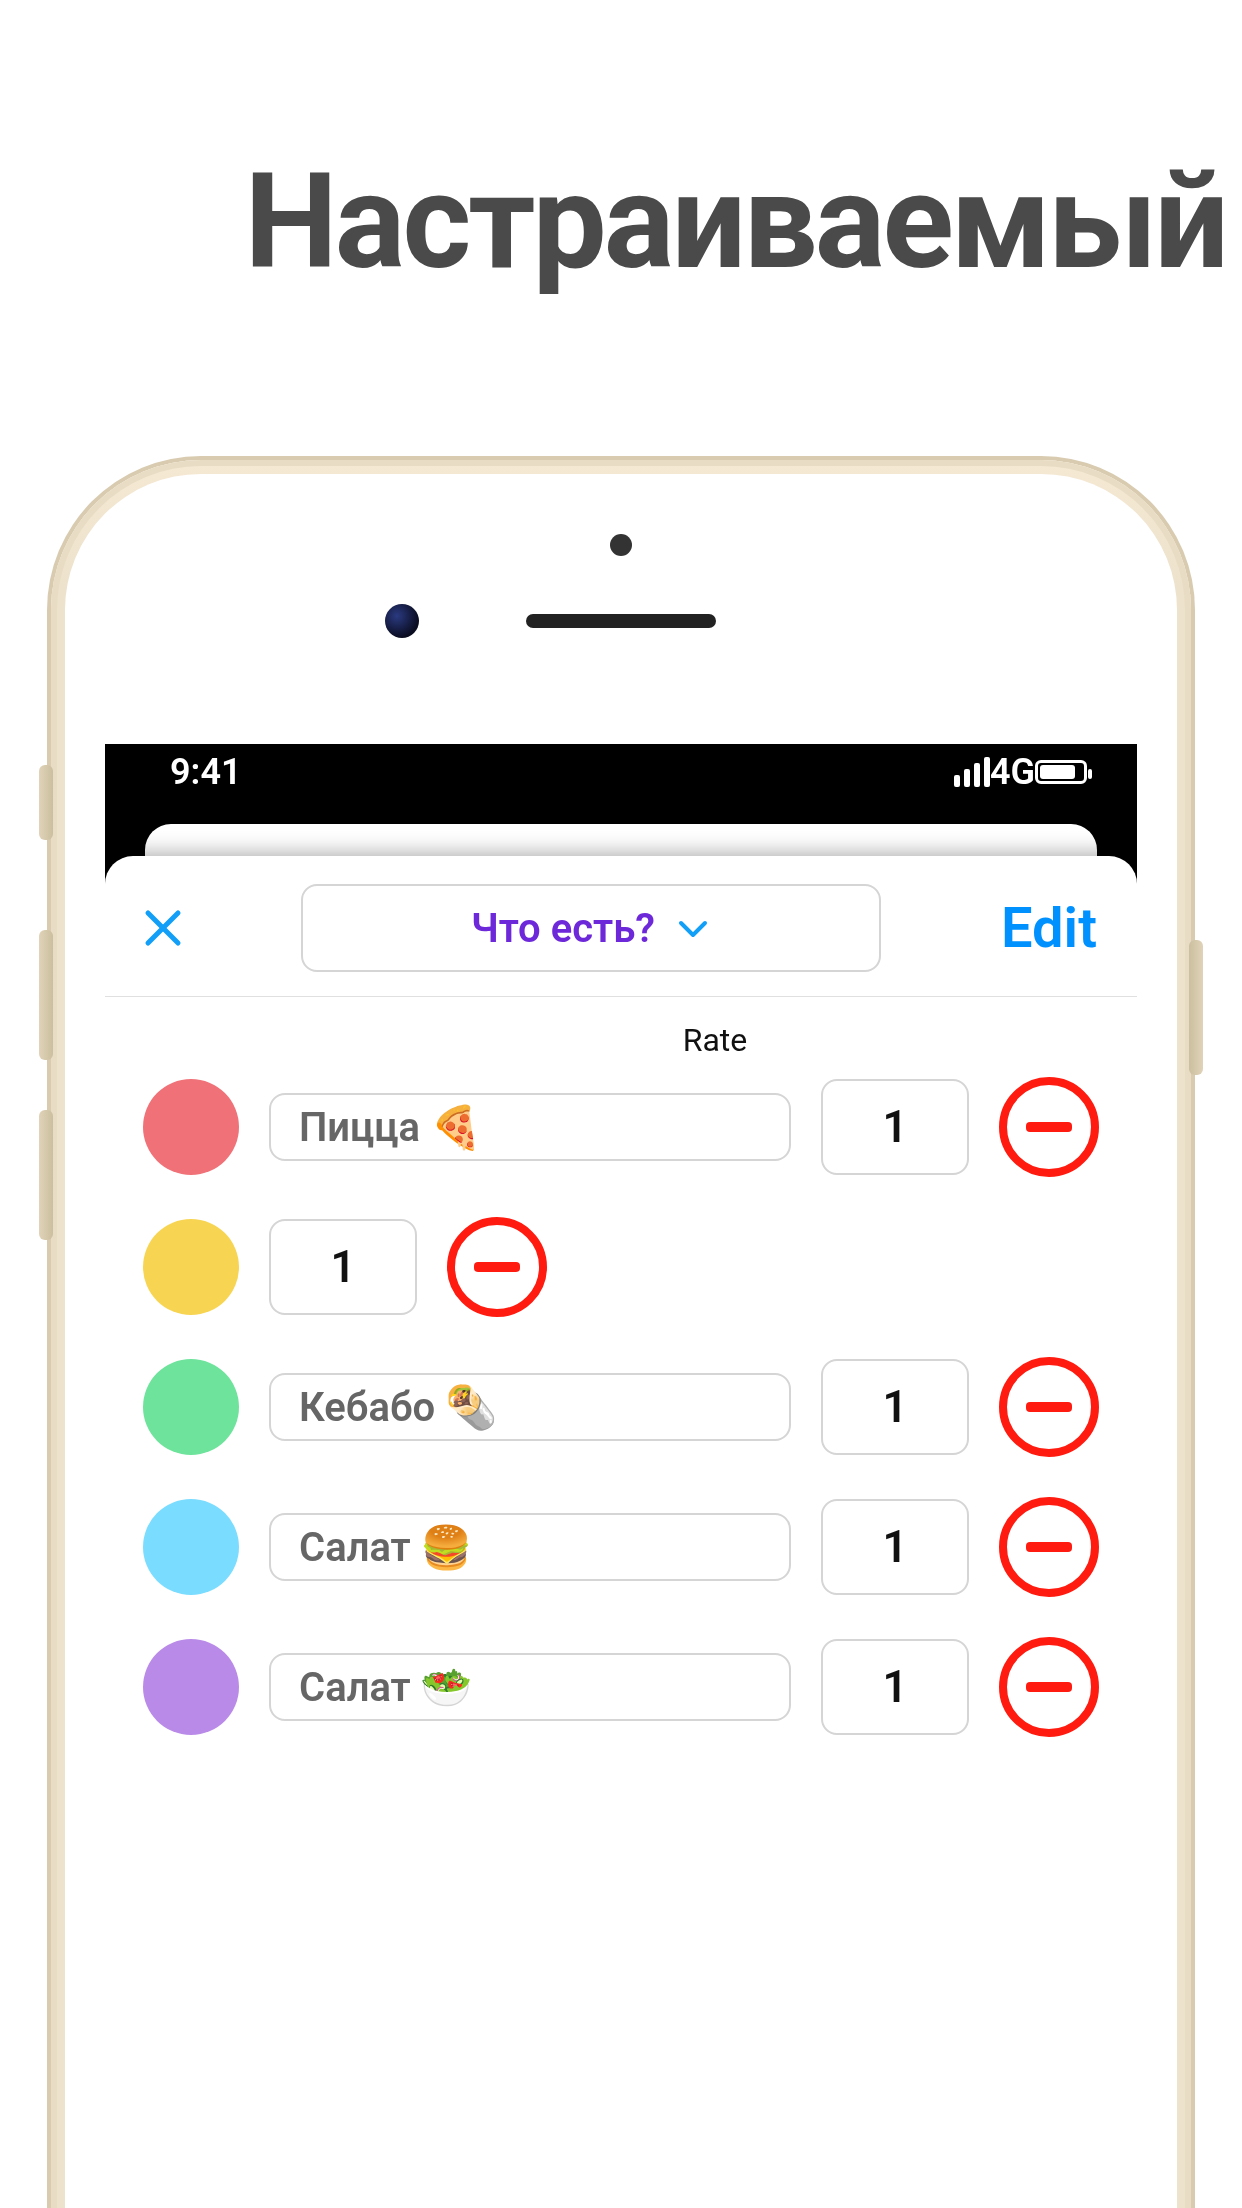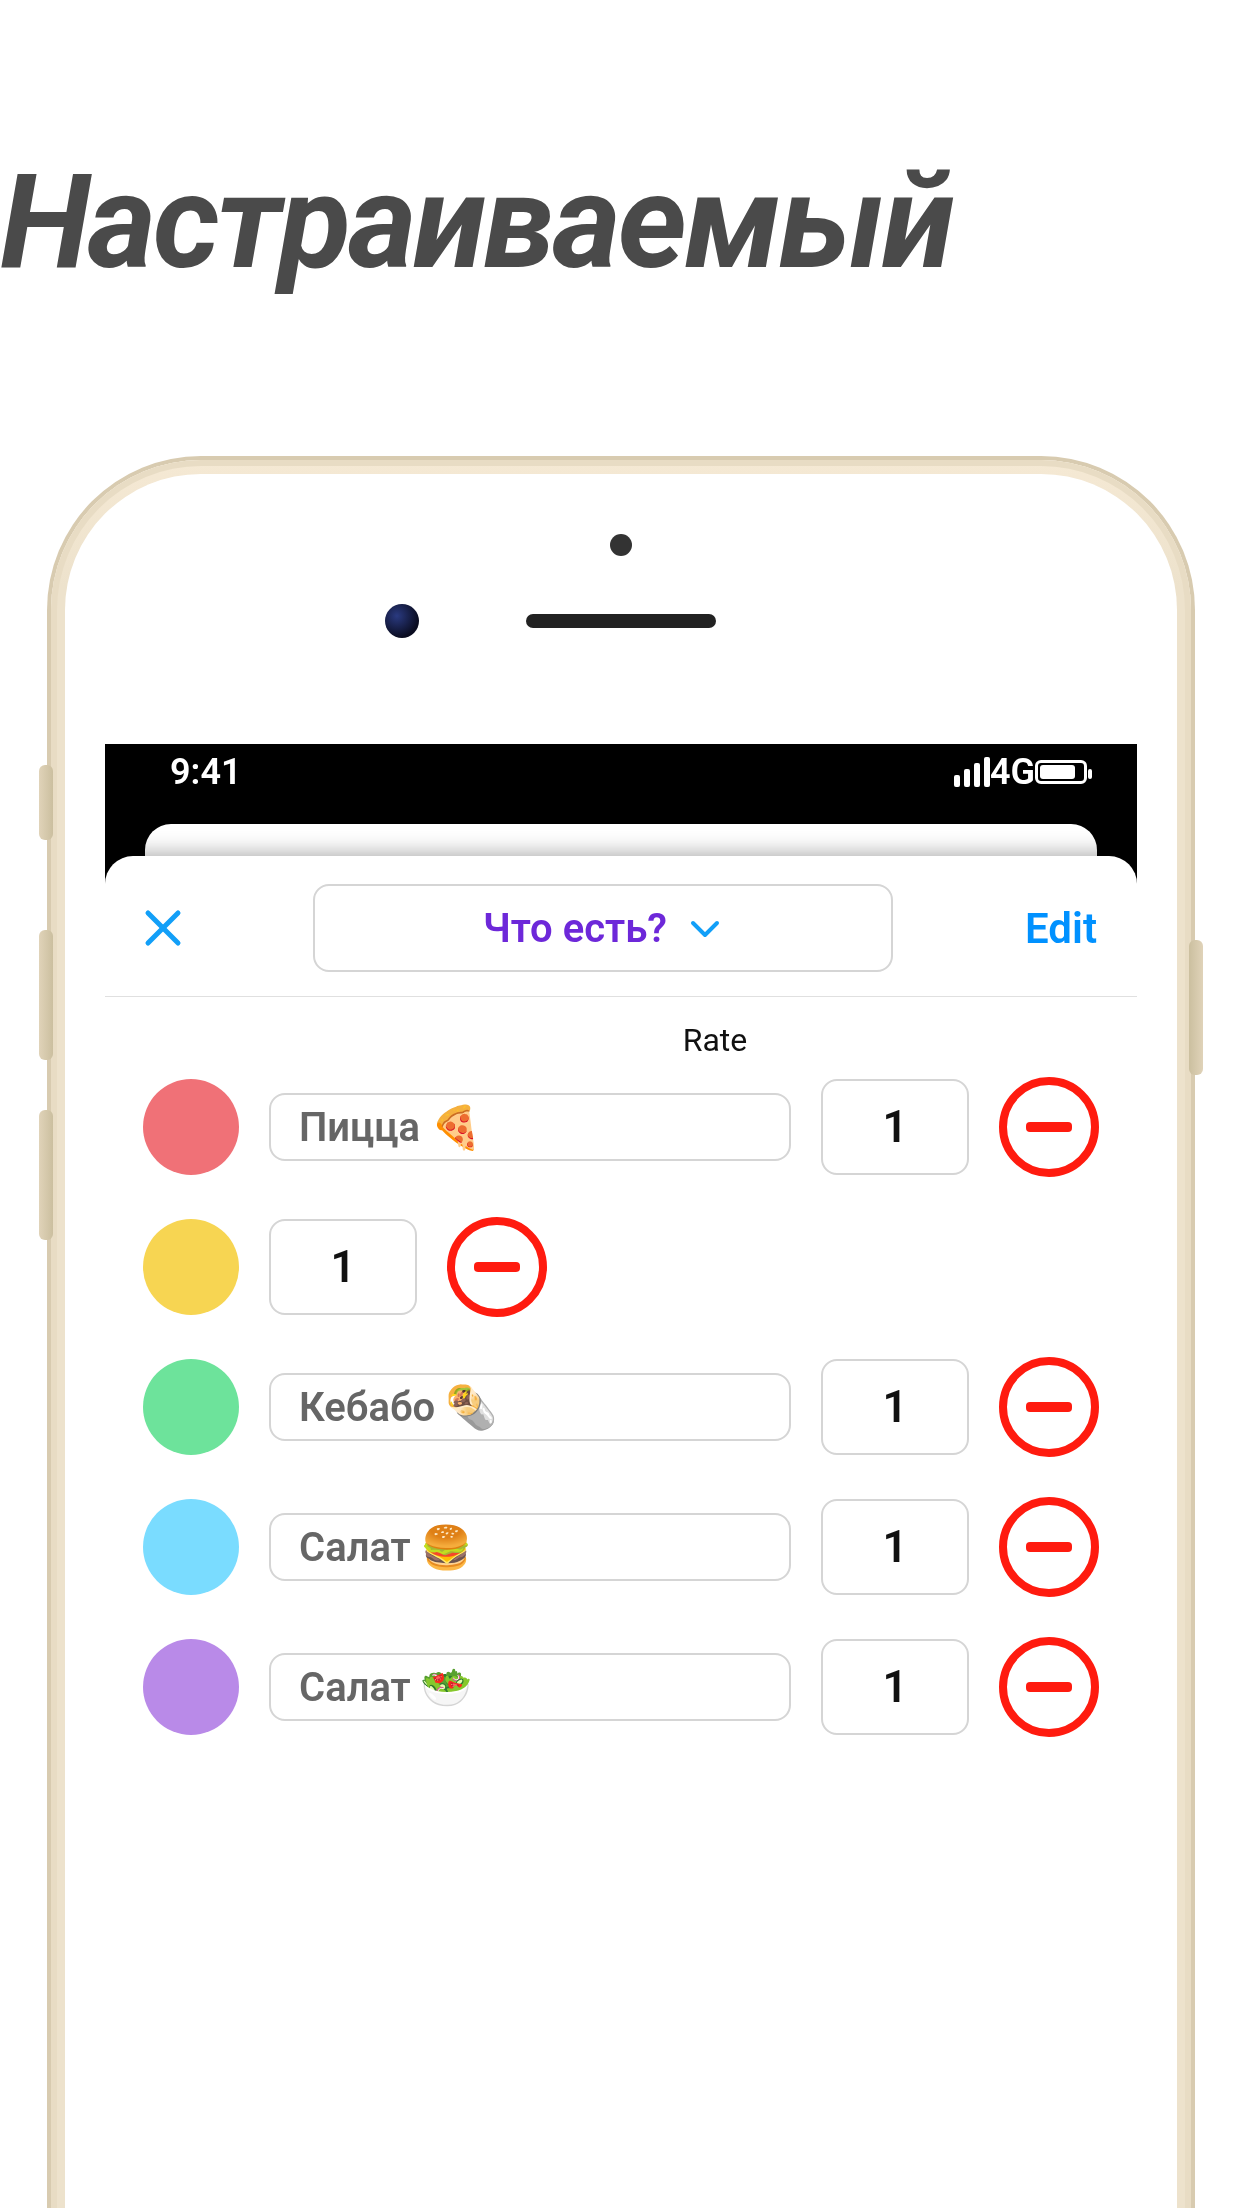--- a/index.html
+++ b/index.html
@@ -1,18 +1,18 @@
 <!DOCTYPE html>
 <html><head>
   <meta charset="utf-8">
   <style>
     * { margin: 0; padding: 0; box-sizing: border-box; font-family: -apple-system, BlinkMacSystemFont, "Segoe UI", Roboto, Helvetica, Arial, sans-serif; }
     body { width: 1242px; height: 2208px; background: #fff; position: relative; overflow: hidden; }
 
-    .hero-title { position: absolute; top: 145px; left: 0; right: 0; text-align: left; font-size: 132px; font-weight: 700; color: #4a4a4a; letter-spacing: -3px; font-style: italic; }
+    .hero-title { position: absolute; top: 145px; left: 0; right: 16px; text-align: right; font-size: 132px; font-weight: 700; color: #4a4a4a; letter-spacing: -3px; }
 
     
     .phone {
       position: absolute;
       top: 460px;
       left: 50%;
       transform: translateX(-50%);
       width: 1140px;
       height: 2100px;
       border-radius: 150px;
@@ -67,21 +67,21 @@
     
     .sheet { position:absolute; top:112px; left:0; right:0; bottom:0; background:#fff; border-radius:28px 28px 0 0; box-shadow:0 -4px 20px rgba(0,0,0,.3); display:flex; flex-direction:column; }
 
     .sheet-header { display:flex; align-items:center; padding:28px 34px 24px; border-bottom:1px solid #e0e0e0; gap:24px; }
     .close-x { width:48px; height:48px; display:flex; align-items:center; justify-content:center; cursor:pointer; }
     .close-x svg { width:42px; height:42px; stroke:#129ff8; stroke-width:5; stroke-linecap:round; }
     .title-select { flex:1; max-width:580px; margin:0 auto; height:88px; border:2px solid #d5d5d5; border-radius:16px; display:flex; align-items:center; justify-content:center; gap:20px; cursor:pointer; }
     .title-select span { font-size:40px; font-weight:600; color:#6d28d9; }
     .chev { width:36px; height:36px; }
     .chev svg { stroke:#129ff8; stroke-width:4; fill:none; stroke-linecap:round; stroke-linejoin:round; }
-    .edit-btn { font-size:42px; font-weight:600; color:#0091ff; cursor:pointer; padding:8px 6px; }
+    .edit-btn { font-size:56px; font-weight:600; color:#0091ff; cursor:pointer; padding:8px 6px; }
 
     .rate-head { text-align:center; font-size:32px; font-weight:400; color:#111; padding:24px 0 18px; margin-left:530px; width:160px; }
 
     .rows { padding:0 38px; display:flex; flex-direction:column; gap:40px; }
     .row { display:flex; align-items:center; gap:30px; }
     .color-dot { width:96px; height:96px; border-radius:50%; flex-shrink:0; }
     .name-field { flex:1; height:68px; border:2px solid #d5d5d5; border-radius:16px; padding:0 28px; font-size:40px; font-weight:600; color:#666; display:flex; align-items:center; }
     .name-field .emj { margin-left:10px; font-size:42px; }
     .rate-field { width:148px; height:96px; border:2px solid #d5d5d5; border-radius:16px; display:flex; align-items:center; justify-content:center; font-size:44px; font-weight:600; color:#111; }
     .remove-btn { width:100px; height:100px; border:8px solid #ff1b0f; border-radius:50%; display:flex; align-items:center; justify-content:center; cursor:pointer; flex-shrink:0; }

